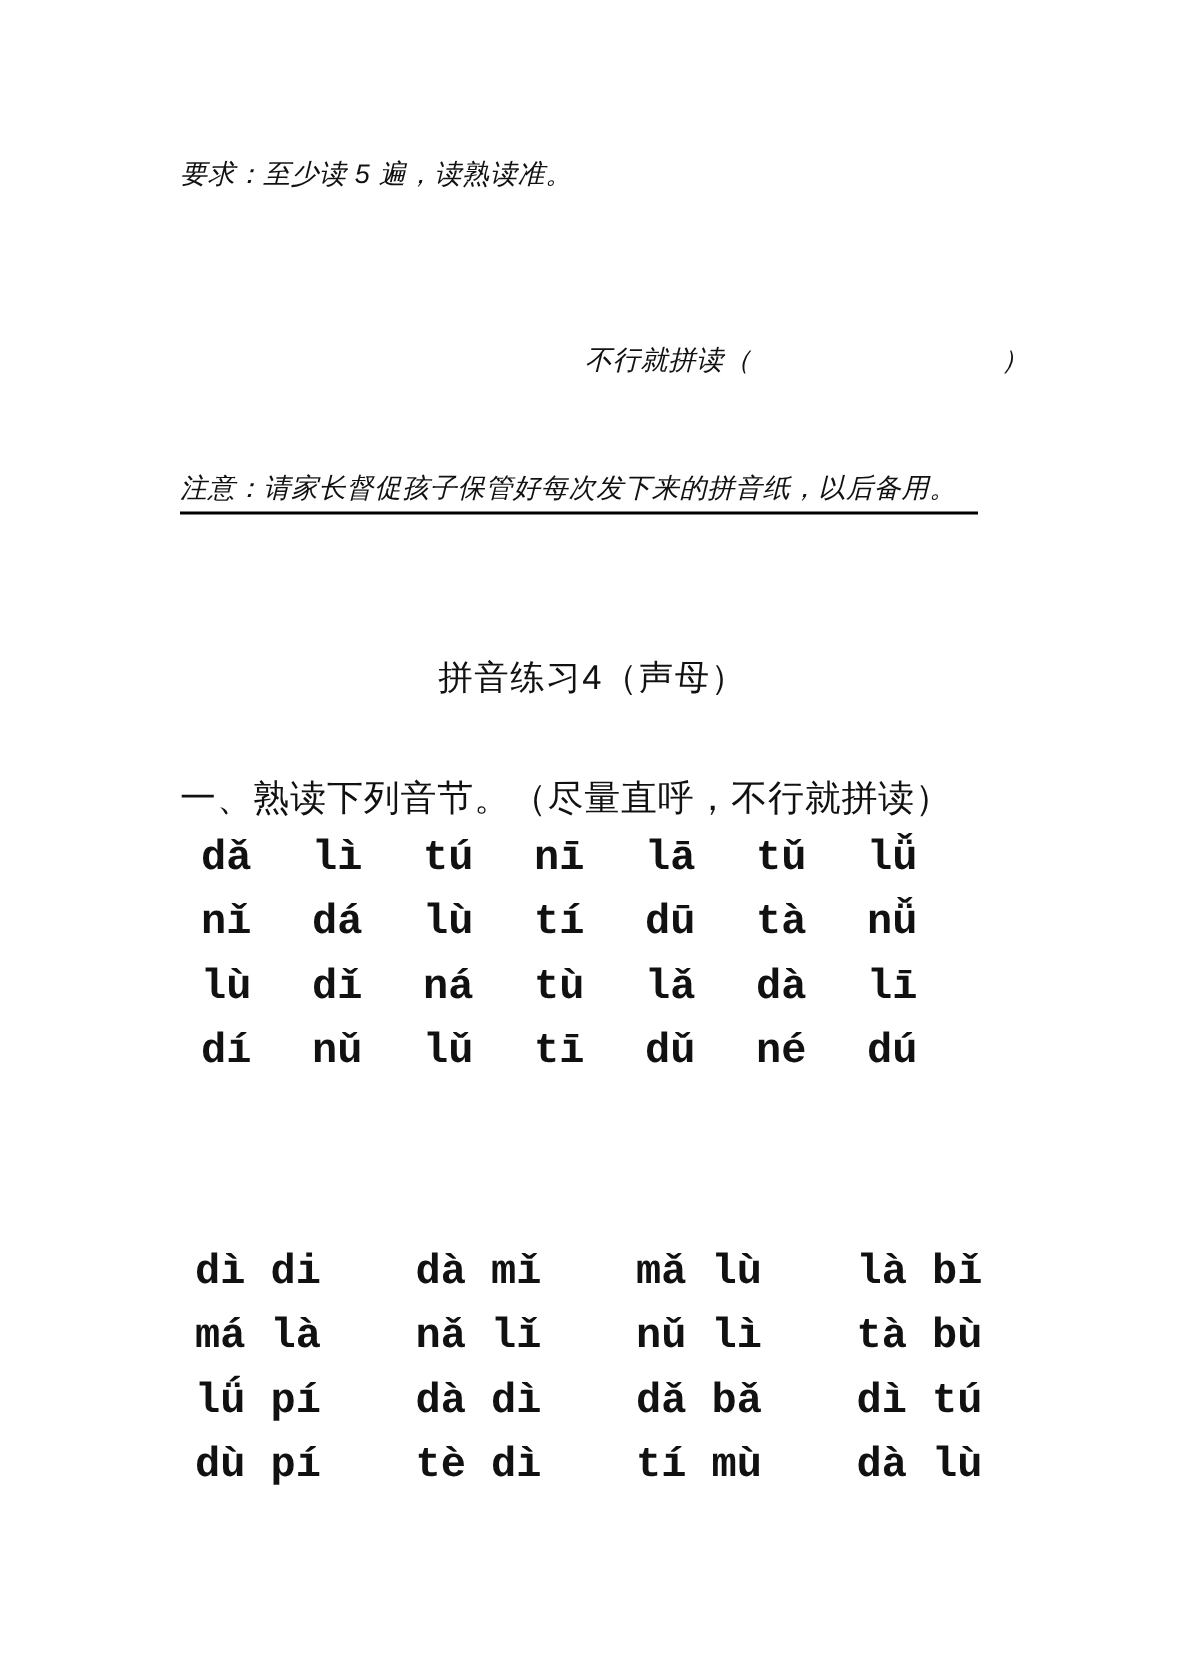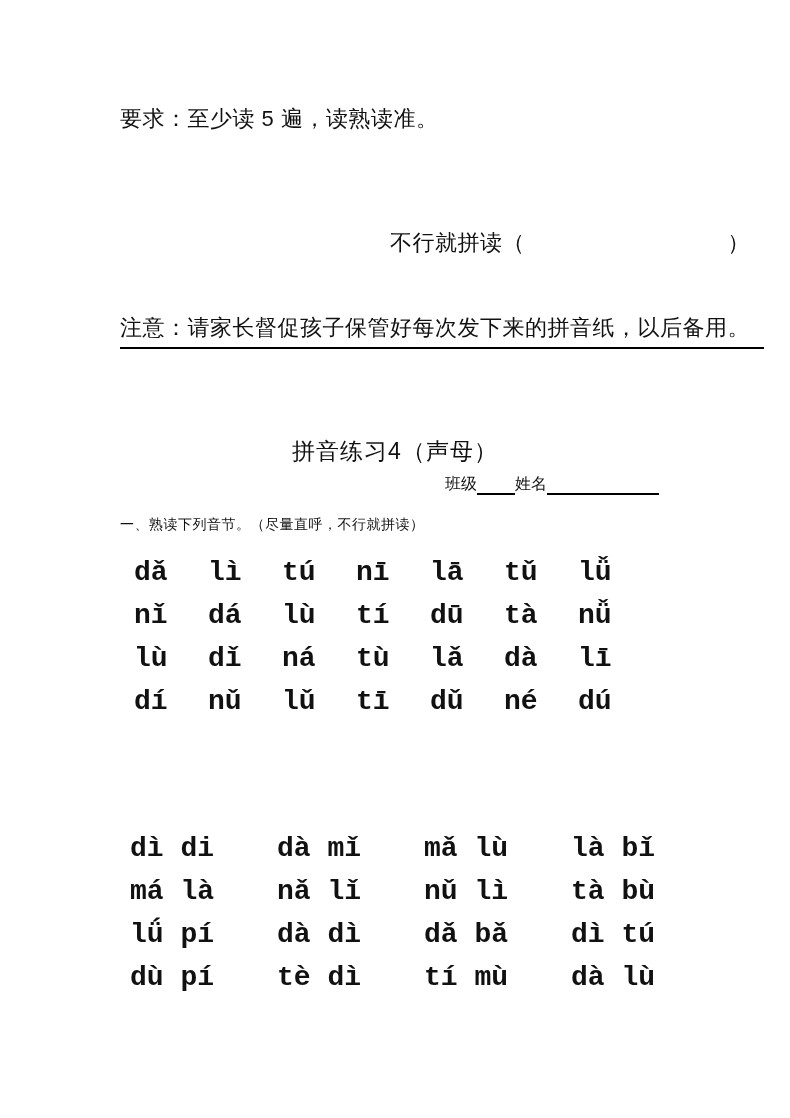--- a/index.html
+++ b/index.html
@@ -4,21 +4,21 @@
 <style>
   * { margin:0; padding:0; box-sizing:border-box; }
   html, body { width:790px; height:1118px; }
   body { background:#ffffff; }
   .page {
     position:relative; width:790px; height:1118px;
     background:#ffffff; color:#111111;
     font-family:"Liberation Sans", sans-serif;
     overflow:hidden;
   }
-  .line { position:absolute; font-size:22px; letter-spacing:0.5px; white-space:pre; }
+  .line { position:absolute; font-size:18px; letter-spacing:0.5px; white-space:pre;font-style:italic; }
   .req-line   { left:120px; top:104px; }
   .rec-line   { left:120px; top:147px; }
   .sig-line   { left:390px; top:228px; }
   .notice-line{ left:120px; top:313px; }
   .notice-underline {
     display:inline-block;
     border-bottom:2px solid #000000;
     padding:0 14px 4px 0;
   }
   .title {
@@ -29,21 +29,21 @@
   .class-name-row {
     position:absolute; left:445px; top:474px;
     font-size:16px; display:flex; align-items:flex-end;
   }
   .blank {
     display:inline-block; border-bottom:2px solid #000000;
     height:18px;
   }
   .blank-class { width:38px; }
   .blank-name  { width:112px; }
-  .section-heading { position:absolute; font-size:14px; letter-spacing:0.5px; }
+  .section-heading { position:absolute; font-size:24px; letter-spacing:0.5px; }
   .s1-heading { left:120px; top:516px; }
   .s2-heading { left:120px; top:764px; }
   .pinyin-grid {
     position:absolute; display:grid;
     font-family:"Liberation Mono", monospace;
     font-size:28px; line-height:43px; color:#111111;
     white-space:pre;
   }
   .grid-7 { left:134px; top:551px; grid-template-columns:repeat(7, 74px); }
   .grid-4 { left:130px; top:827px; grid-template-columns:repeat(4, 147px); }
@@ -56,26 +56,20 @@
 
   <p class="line req-line">要求：至少读 5 遍，读熟读准。</p>
 
 
   <p class="line sig-line">不行就拼读（　　　　　　　　　）</p>
 
   <p class="line notice-line"><span class="notice-underline">注意：请家长督促孩子保管好每次发下来的拼音纸，以后备用。</span></p>
 
   <h1 class="title">拼音练习4（声母）</h1>
 
-  <div class="class-name-row">
-    <span>班级</span>
-    <span class="blank blank-class"></span>
-    <span>姓名</span>
-    <span class="blank blank-name"></span>
-  </div>
 
   <p class="section-heading s1-heading">一、熟读下列音节。（尽量直呼，不行就拼读）</p>
 
   <div class="pinyin-grid grid-7"><span class="pinyin-cell">dǎ</span><span class="pinyin-cell">lì</span><span class="pinyin-cell">tú</span><span class="pinyin-cell">nī</span><span class="pinyin-cell">lā</span><span class="pinyin-cell">tǔ</span><span class="pinyin-cell">lǚ</span><span class="pinyin-cell">nǐ</span><span class="pinyin-cell">dá</span><span class="pinyin-cell">lù</span><span class="pinyin-cell">tí</span><span class="pinyin-cell">dū</span><span class="pinyin-cell">tà</span><span class="pinyin-cell">nǚ</span><span class="pinyin-cell">lù</span><span class="pinyin-cell">dǐ</span><span class="pinyin-cell">ná</span><span class="pinyin-cell">tù</span><span class="pinyin-cell">lǎ</span><span class="pinyin-cell">dà</span><span class="pinyin-cell">lī</span><span class="pinyin-cell">dí</span><span class="pinyin-cell">nǔ</span><span class="pinyin-cell">lǔ</span><span class="pinyin-cell">tī</span><span class="pinyin-cell">dǔ</span><span class="pinyin-cell">né</span><span class="pinyin-cell">dú</span></div>
 
 
   <div class="pinyin-grid grid-4"><span class="pinyin-cell">dì di</span><span class="pinyin-cell">dà mǐ</span><span class="pinyin-cell">mǎ lù</span><span class="pinyin-cell">là bǐ</span><span class="pinyin-cell">má là</span><span class="pinyin-cell">nǎ lǐ</span><span class="pinyin-cell">nǔ lì</span><span class="pinyin-cell">tà bù</span><span class="pinyin-cell">lǘ pí</span><span class="pinyin-cell">dà dì</span><span class="pinyin-cell">dǎ bǎ</span><span class="pinyin-cell">dì tú</span><span class="pinyin-cell">dù pí</span><span class="pinyin-cell">tè dì</span><span class="pinyin-cell">tí mù</span><span class="pinyin-cell">dà lù</span></div>
 
 </div>
 

